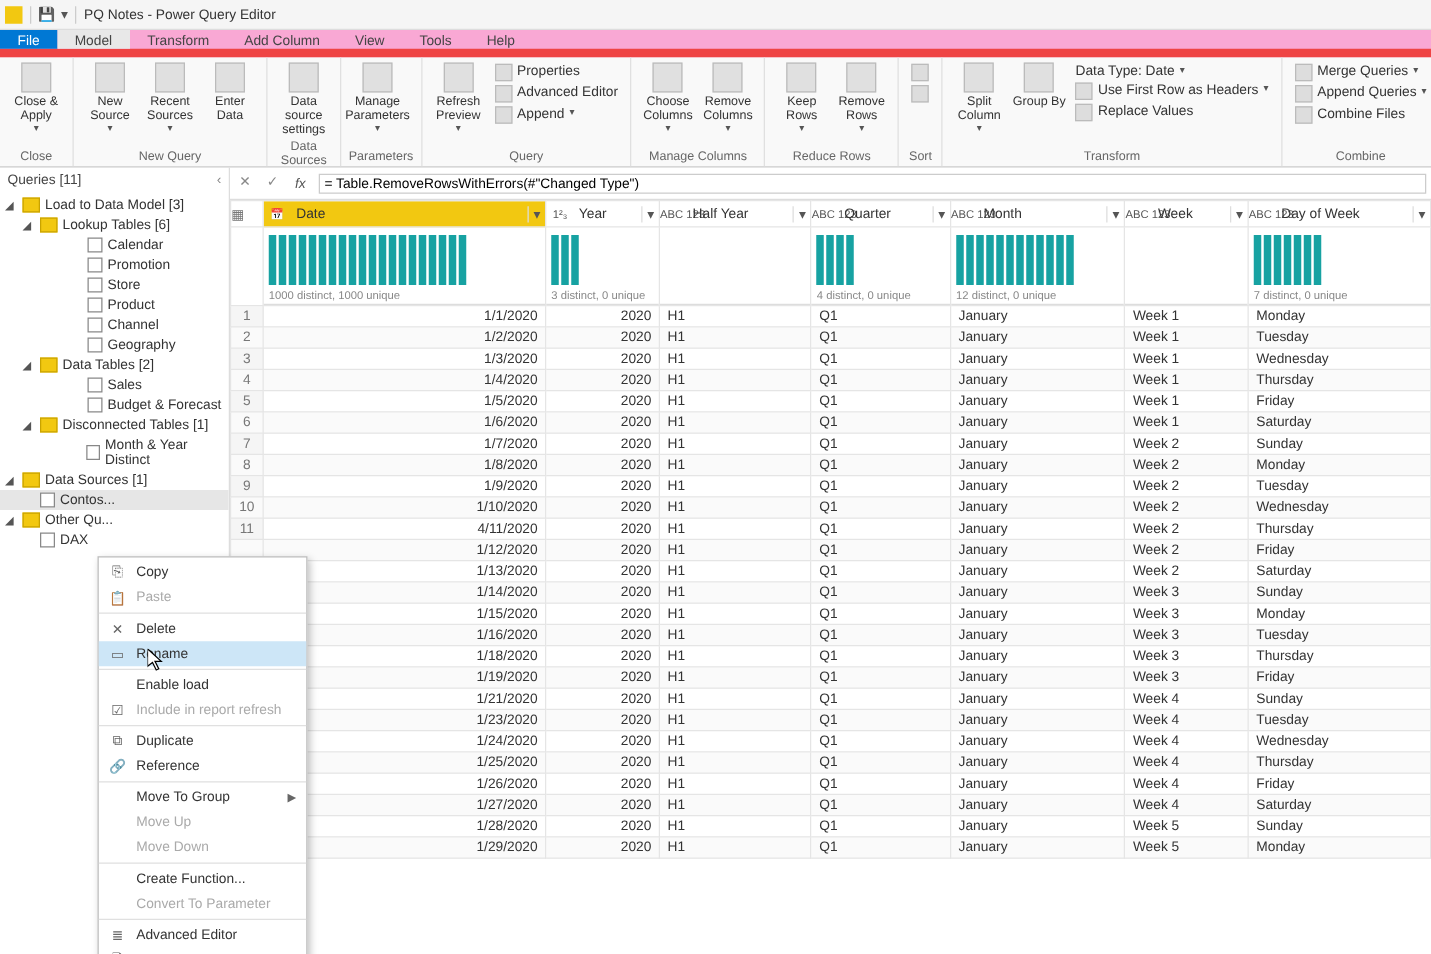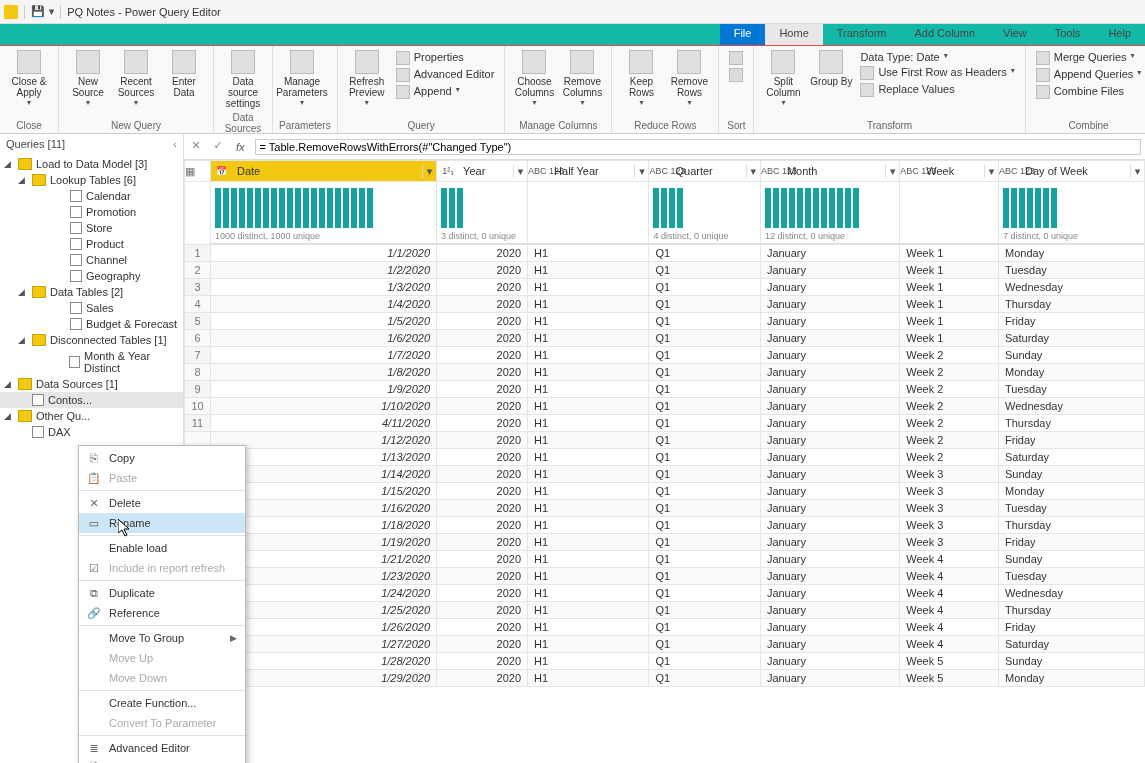--- a/index.html
+++ b/index.html
@@ -2,21 +2,21 @@
 <html><head>
 <meta charset="utf-8">
 <style>
 * { box-sizing: border-box; margin: 0; padding: 0; font-family: "Segoe UI", Tahoma, sans-serif; }
 body { background: #fff; font-size: 11px; color: #333; overflow: hidden; width: 1145px; height: 763px; }
 
 .titlebar { display:flex; align-items:center; height:24px; background:#f5f5f5; border-bottom:1px solid #ddd; padding:0 4px; gap:4px;}
 .titlebar .tb-icon { width:14px; height:14px; background:#f2c811; }
 .titlebar .divider { width:1px; height:14px; background:#ccc; margin:0 2px;}
 
-.tabsbar { display:flex; height:22px; background:#14b8a6; border-bottom:1px solid #ef4444;justify-content:flex-end;}
+.tabsbar { display:flex; height:22px; background:#f9a8d4; border-bottom:7px solid #ef4444;}
 .tabsbar .tab { padding:3px 14px; cursor:pointer; color:#444;}
 .tabsbar .tab.file { background:#0078d4; color:#fff;}
 .tabsbar .tab.active { background:#e8e8e8;}
 
 .ribbon { display:flex; height:88px; border-bottom:1px solid #ccc; background:#f9f9f9;}
 .rgroup { display:flex; flex-direction:column; border-right:1px solid #e0e0e0; padding:2px 6px; }
 .rgroup .rgroup-label { text-align:center; font-size:10px; color:#666; margin-top:auto; padding-top:1px;}
 .rgroup .rbuttons { display:flex; gap:2px; align-items:flex-start;}
 .rbtn-big { display:flex; flex-direction:column; align-items:center; width:46px; padding:2px 0; cursor:pointer;}
 .rbtn-big .ricon { width:24px; height:24px; margin-bottom:2px; background:#e0e0e0; border:1px solid #bbb;}
@@ -52,21 +52,21 @@
 .col-head{display:flex;align-items:center; height:20px;}
 .col-head .type-icon{width:22px;text-align:center;color:#555;font-size:9px;}
 .col-head .name{flex:1;padding:0 4px;}
 .col-head .dd{width:14px;text-align:center;color:#555;border-left:1px solid #ddd;cursor:pointer;}
 .dataprofile{height:62px; padding:2px 4px; border-bottom:1px solid #ddd; position:relative;}
 .dataprofile .bars{display:flex;align-items:flex-end; gap:2px; height:44px;}
 .dataprofile .bar{width:6px; background:#17a2a2;}
 .dataprofile .summary{position:absolute; bottom:2px; left:4px; font-size:9px; color:#888;}
 .rownum{width:26px; text-align:center; background:#f5f5f5; color:#777;}
 .datagrid td{padding:0 6px;}
-.td-date{text-align:right; font-style:italic;}
+.td-date{text-align:right; }
 .td-year{text-align:right;}
 .striped tr:nth-child(even) td{background:#fafafa;}
 
 .context-menu{position:absolute; left:78px; top:445px; width:168px; background:#fff; border:1px solid #bbb; box-shadow:2px 2px 6px rgba(0,0,0,0.25); z-index:50; padding:2px 0;}
 .context-menu .item{display:flex;align-items:center;gap:8px;padding:3px 8px;cursor:pointer;}
 .context-menu .item.disabled{color:#aaa;cursor:default;}
 .context-menu .item.hover{background:#cde6f7;}
 .context-menu .sep{height:1px;background:#e0e0e0;margin:2px 0;}
 .context-menu .cicon{width:14px;height:14px;color:#666;display:flex;align-items:center;justify-content:center;font-size:11px;}
 .context-menu .arrow{margin-left:auto;color:#666;font-size:9px;}
@@ -79,21 +79,21 @@
   <div class="tb-icon"></div>
   <span class="divider"></span>
   <span style="color:#555">💾</span>
   <span style="color:#555"> ▾ </span>
   <span class="divider"></span>
   <span>PQ Notes - Power Query Editor</span>
 </div>
 
 <div class="tabsbar">
   <div class="tab file">File</div>
-  <div class="tab active">Home</div>
+  <div class="tab active">Model</div>
   <div class="tab">Transform</div>
   <div class="tab">Add Column</div>
   <div class="tab">View</div>
   <div class="tab">Tools</div>
   <div class="tab">Help</div>
 </div>
 
 <div class="ribbon">
   <div class="rgroup">
     <div class="rbuttons">

